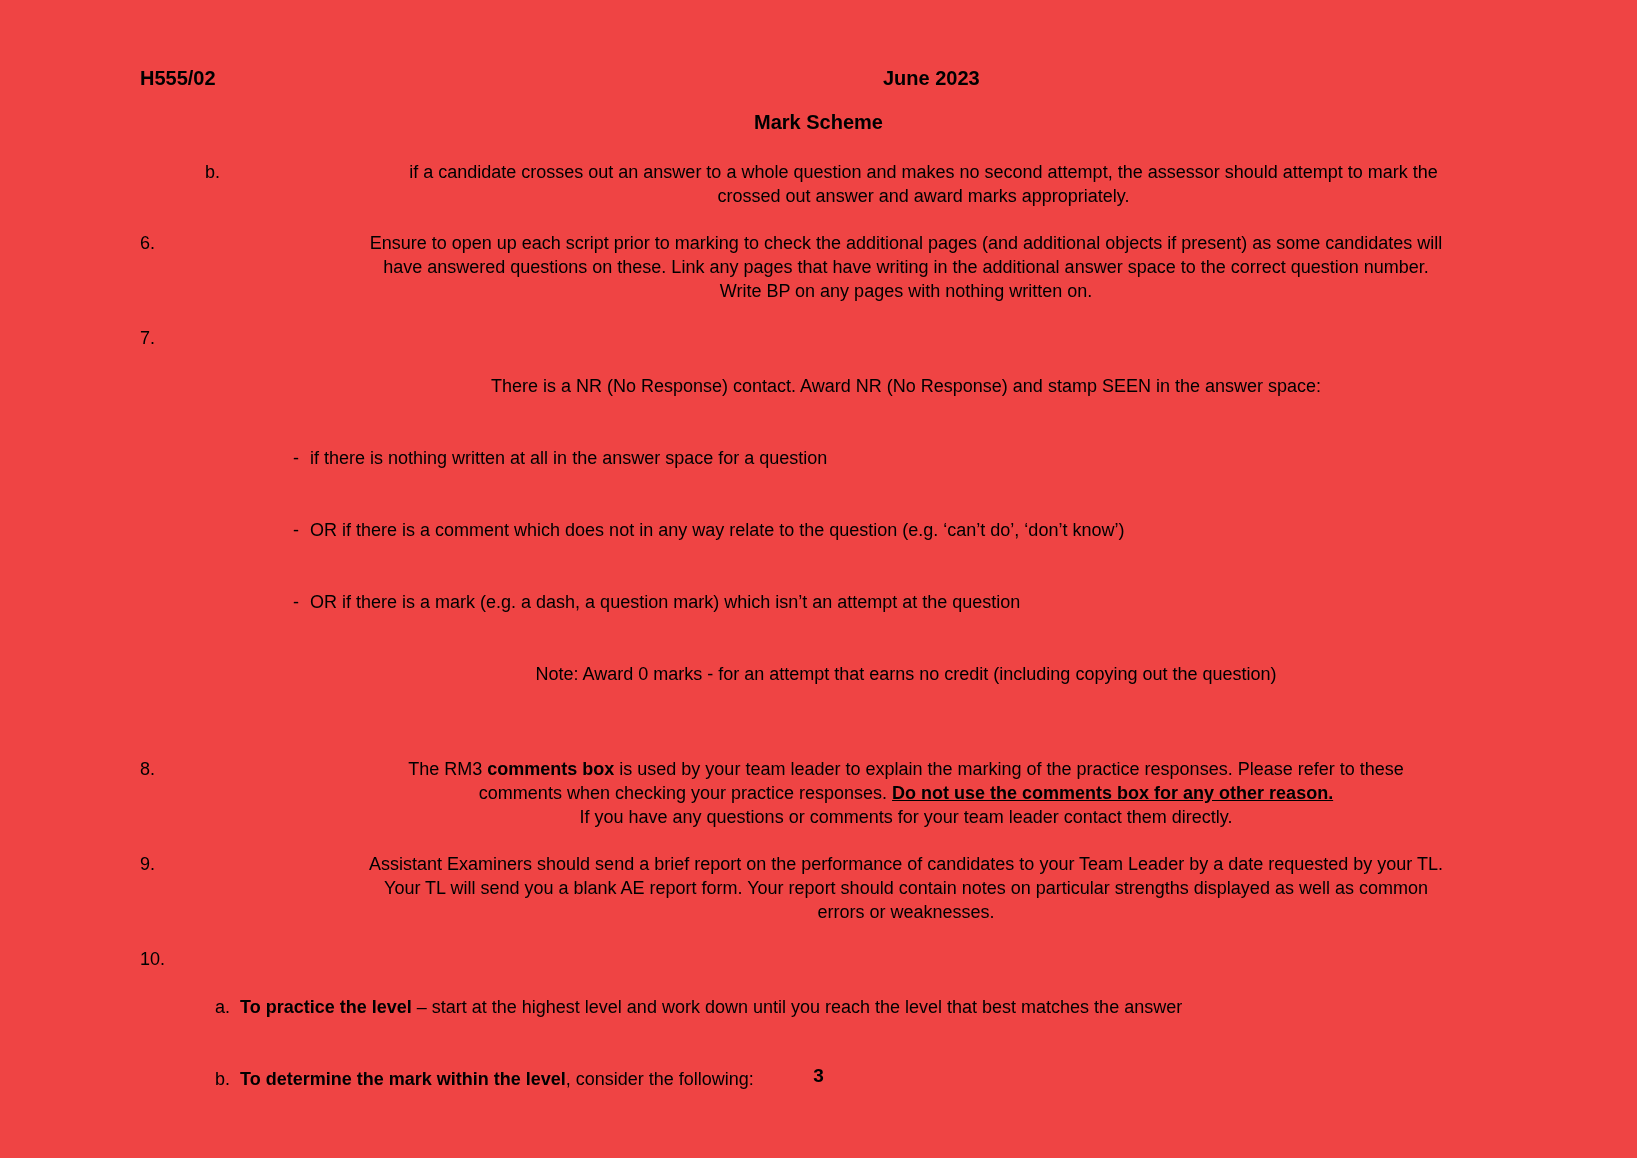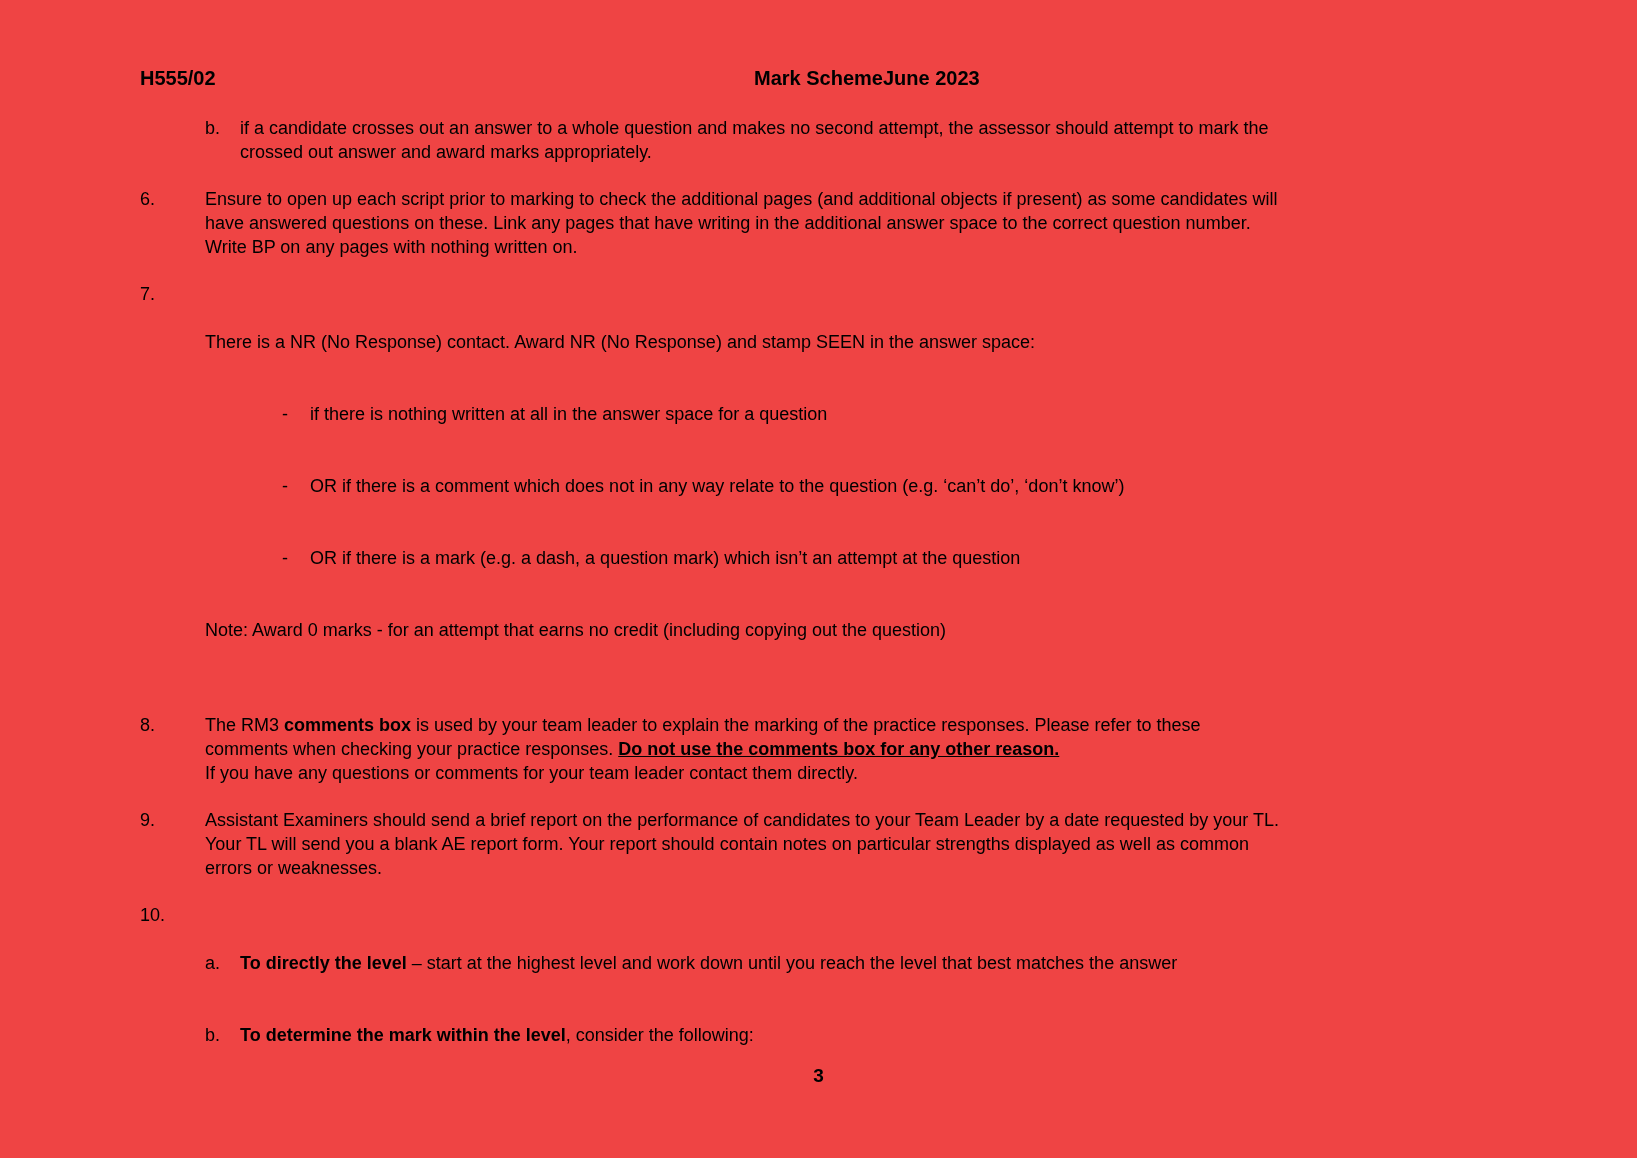--- a/index.html
+++ b/index.html
@@ -10,27 +10,27 @@
     font-family:"Liberation Sans","DejaVu Sans",sans-serif;
     font-size:18px;line-height:24px;
     overflow:hidden;
   }
   .doc-header{
     display:grid;grid-template-columns:1fr auto 1fr;
     padding:66px 140px 0 140px;
     font-weight:bold;font-size:20px;line-height:24px;
   }
   .doc-header .hl{text-align:left;}
-  .doc-header .hc{text-align:center;}
+  .doc-header .hc{text-align:center;margin-top:44px;}
   .doc-header .hr{text-align:left;}
   .content{padding:26px 30px 0 140px;}
   .item{display:flex;margin:0 0 23px 0;}
   .num{width:65px;flex-shrink:0;}
   .sub-marker{width:35px;flex-shrink:0;}
-  .body{white-space:pre-wrap;flex:1;min-width:0;}
+  .body{white-space:pre-wrap;flex:1;min-width:0;text-align:center;}
   .bullet{display:flex;}
   .bdash{margin-left:77px;width:28px;flex-shrink:0;}
   .btext{white-space:pre-wrap;}
   .note{white-space:pre-wrap;}
   .subitem{display:flex;}
   .subtext{white-space:pre-wrap;}
   .pagenum{
     position:absolute;top:1064px;left:0;width:100%;
     text-align:center;font-weight:bold;font-size:19px;line-height:24px;
   }
@@ -94,21 +94,21 @@
       <div class="body">Assistant Examiners should send a brief report on the performance of candidates to your Team Leader by a date requested by your TL.
 Your TL will send you a blank AE report form. Your report should contain notes on particular strengths displayed as well as common
 errors or weaknesses.</div>
     </div>
 
     <div class="item">
       <span class="num">10.</span>
       <div class="body">
         <div class="subitem">
           <span class="sub-marker">a.</span>
-          <div class="subtext"><span style="font-weight: bold;">To directly the level</span><span> – start at the highest level and work down until you reach the level that best matches the answer</span></div>
+          <div class="subtext"><span style="font-weight: bold;">To practice the level</span><span> – start at the highest level and work down until you reach the level that best matches the answer</span></div>
         </div>
         <div class="subitem">
           <span class="sub-marker">b.</span>
           <div class="subtext"><span style="font-weight: bold;">To determine the mark within the level</span><span>, consider the following:</span></div>
         </div>
       </div>
     </div>
 
   </div>
 

